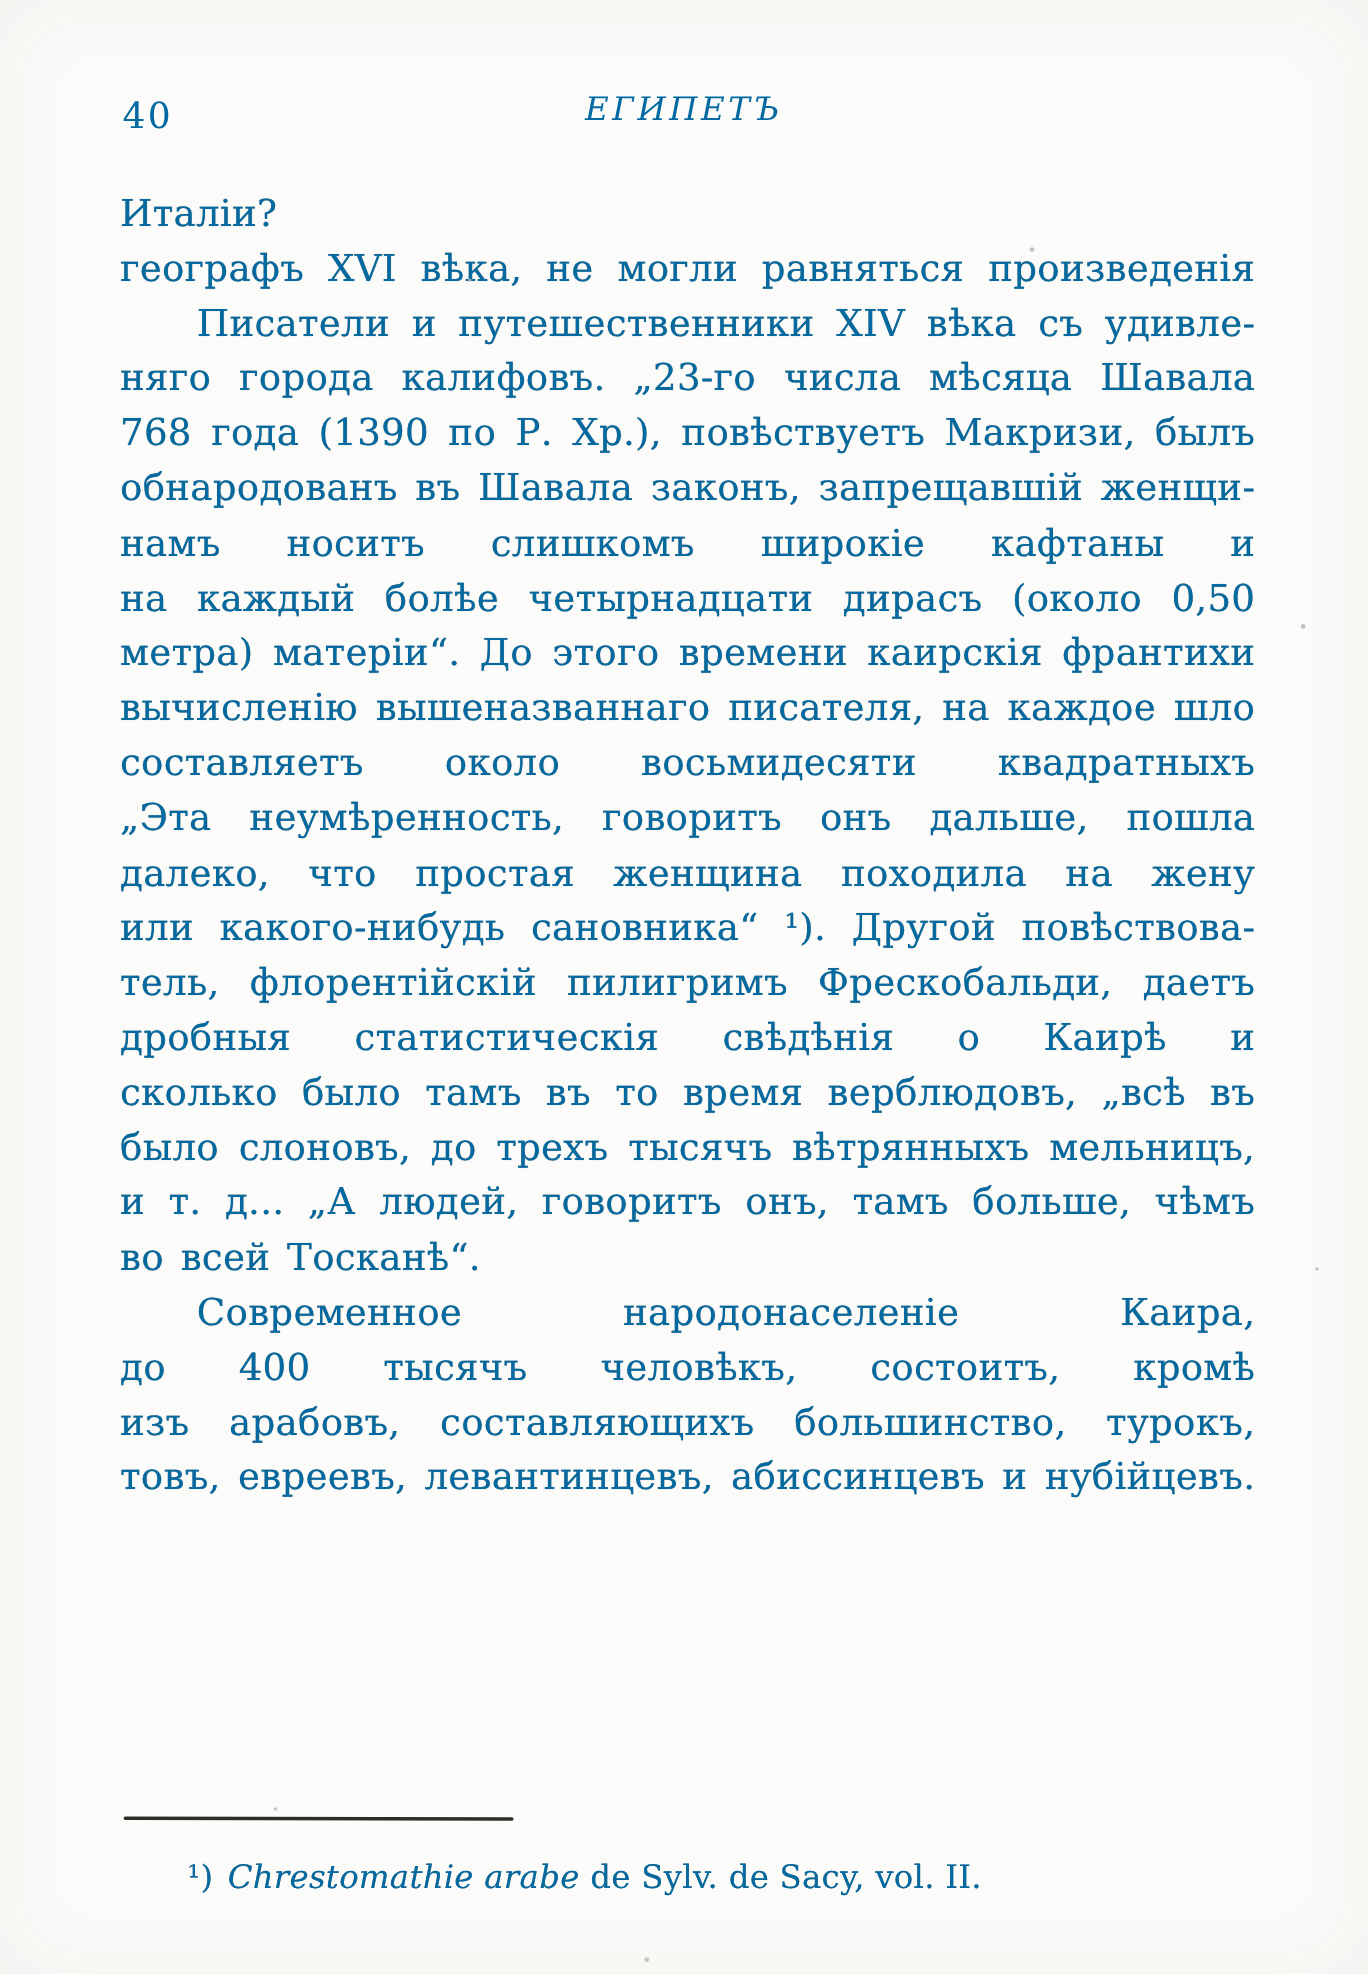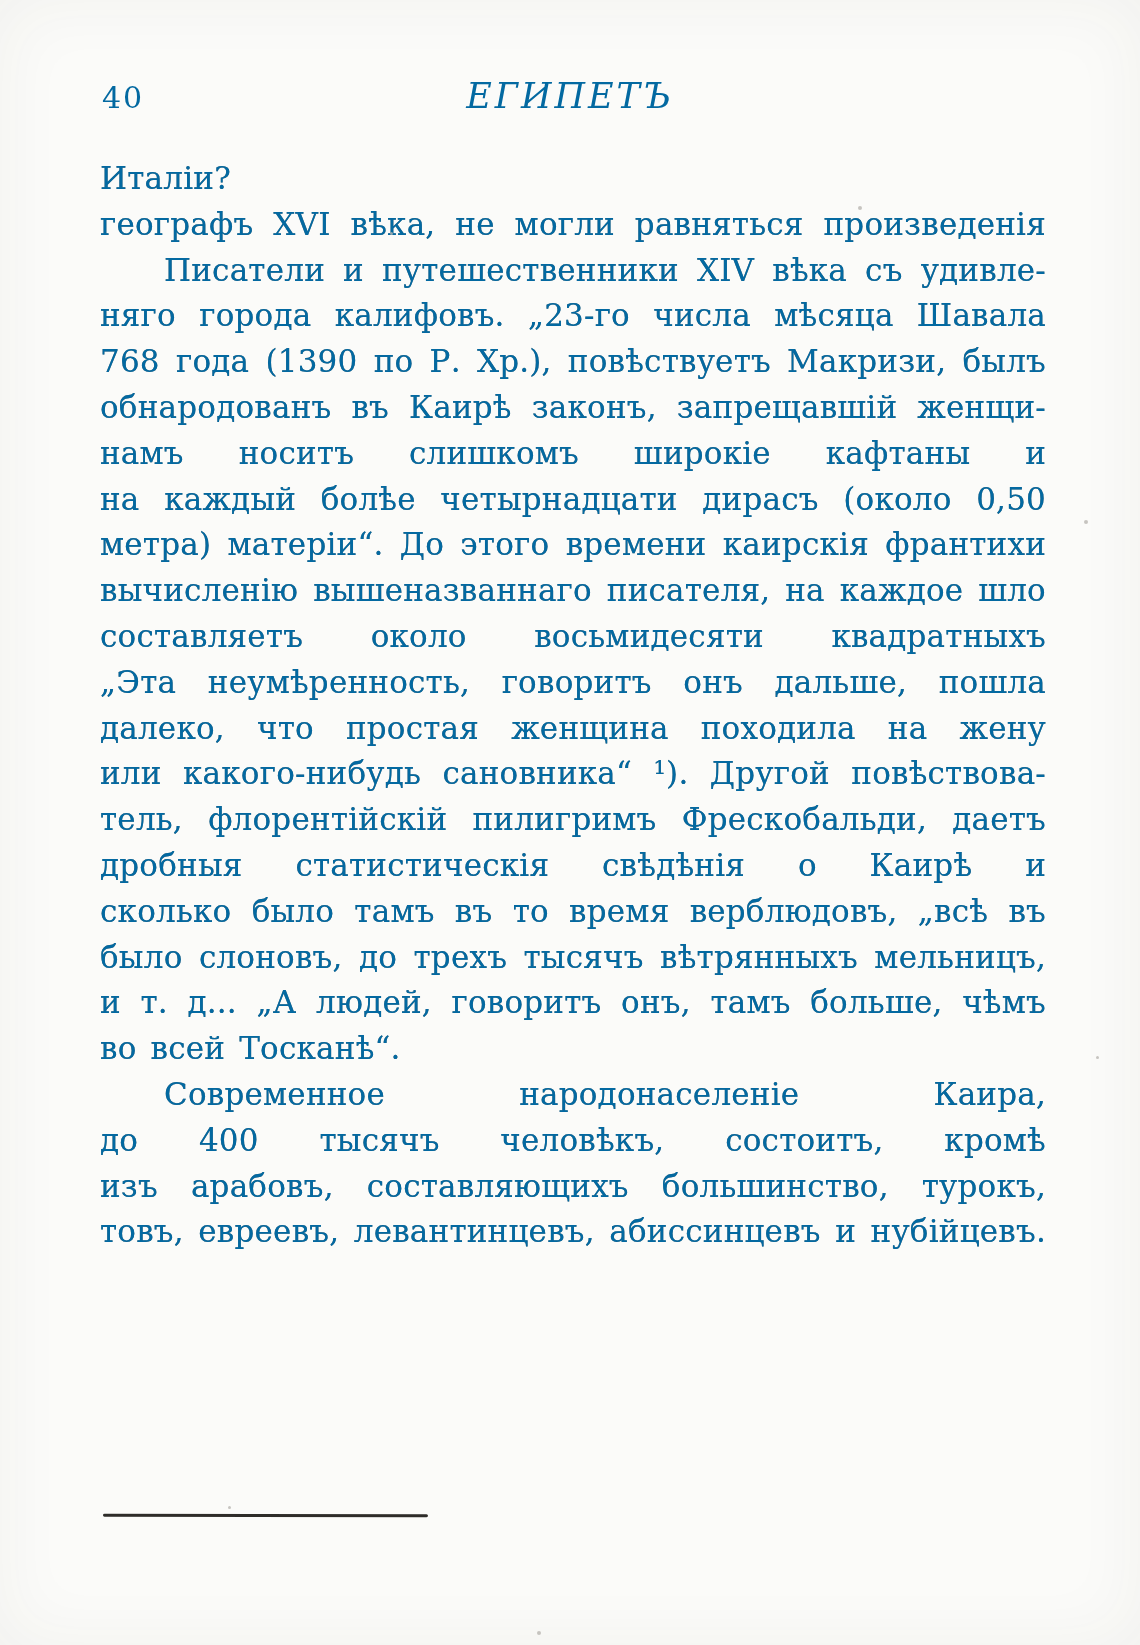--- a/index.html
+++ b/index.html
@@ -34,21 +34,21 @@
     font-size: 30px;
     letter-spacing: 2px;
     font-feature-settings: "onum";
   }
   .booktitle {
     position: absolute;
     left: 0;
     width: 100%;
     text-align: center;
     top: 0;
-    font-size: 35px;
+    font-size: 27px;
     font-style: italic;
     letter-spacing: 3px;
   }
   
   .bodytext {
     position: absolute;
     left: 100px;
     top: 158px;
     width: 946px;
   }
@@ -128,21 +128,21 @@
     <span class="pagenum">40</span>
     <span class="booktitle">ЕГИПЕТЪ</span>
   </div>
 
   <div class="bodytext" id="body-text">
       <div class="line">Италіи?</div>
       <div class="line j">географъ XVI вѣка, не могли равняться произведенія</div>
       <div class="line j ind">Писатели и путешественники XIV вѣка съ удивле-</div>
       <div class="line j">няго города калифовъ. „23-го числа мѣсяца Шавала</div>
       <div class="line j">768 года (1390 по Р. Хр.), повѣствуетъ Макризи, былъ</div>
-      <div class="line j">обнародованъ въ Каирѣ законъ, запрещавшій женщи-</div>
+      <div class="line j">обнародованъ въ Шавала законъ, запрещавшій женщи-</div>
       <div class="line j">намъ носитъ слишкомъ широкіе кафтаны и употреблять</div>
       <div class="line j">на каждый болѣе четырнадцати дирасъ (около 0,50</div>
       <div class="line j">метра) матеріи“. До этого времени каирскія франтихи</div>
       <div class="line j">вычисленію вышеназваннаго писателя, на каждое шло</div>
       <div class="line j">составляетъ около восьмидесяти квадратныхъ метровъ.</div>
       <div class="line j">„Эта неумѣренность, говоритъ онъ дальше, пошла такъ</div>
       <div class="line j">далеко, что простая женщина походила на жену калифа</div>
       <div class="line j">или какого-нибудь сановника“ ¹). Другой повѣствова-</div>
       <div class="line j">тель, флорентійскій пилигримъ Фрескобальди, даетъ по-</div>
       <div class="line j">дробныя статистическія свѣдѣнія о Каирѣ и перечисляетъ,</div>
@@ -151,20 +151,23 @@
       <div class="line j">и т. д... „А людей, говоритъ онъ, тамъ больше, чѣмъ</div>
       <div class="line">во всей Тосканѣ“.</div>
       <div class="line j ind">Современное народонаселеніе Каира, простирающееся</div>
       <div class="line j">до 400 тысячъ человѣкъ, состоитъ, кромѣ европейцевъ,</div>
       <div class="line j">изъ арабовъ, составляющихъ большинство, турокъ, коп-</div>
       <div class="line j">товъ, евреевъ, левантинцевъ, абиссинцевъ и нубійцевъ.</div>
     </div>
 
   <div class="fnrule"></div>
 
+  <div class="footnote">
+    <span class="fn-marker">¹)</span><span class="fn-italic">Chrestomathie arabe</span><span>de Sylv. de Sacy, vol. II.</span>
+  </div>
 
   <div class="speck sp1"></div>
   <div class="speck sp2"></div>
   <div class="speck sp3"></div>
   <div class="speck sp4"></div>
   <div class="speck sp5"></div>
   <div class="speck sp6"></div>
 
 </div>
 

